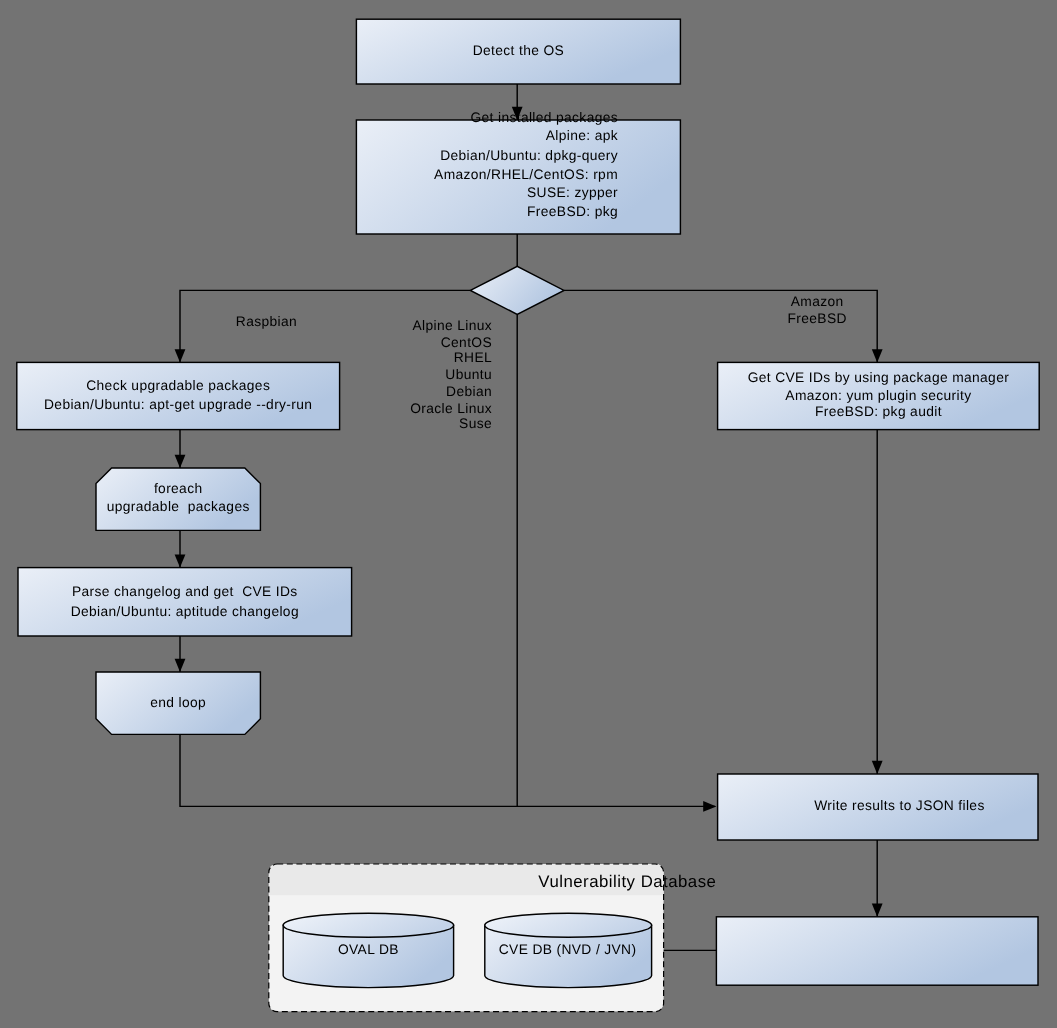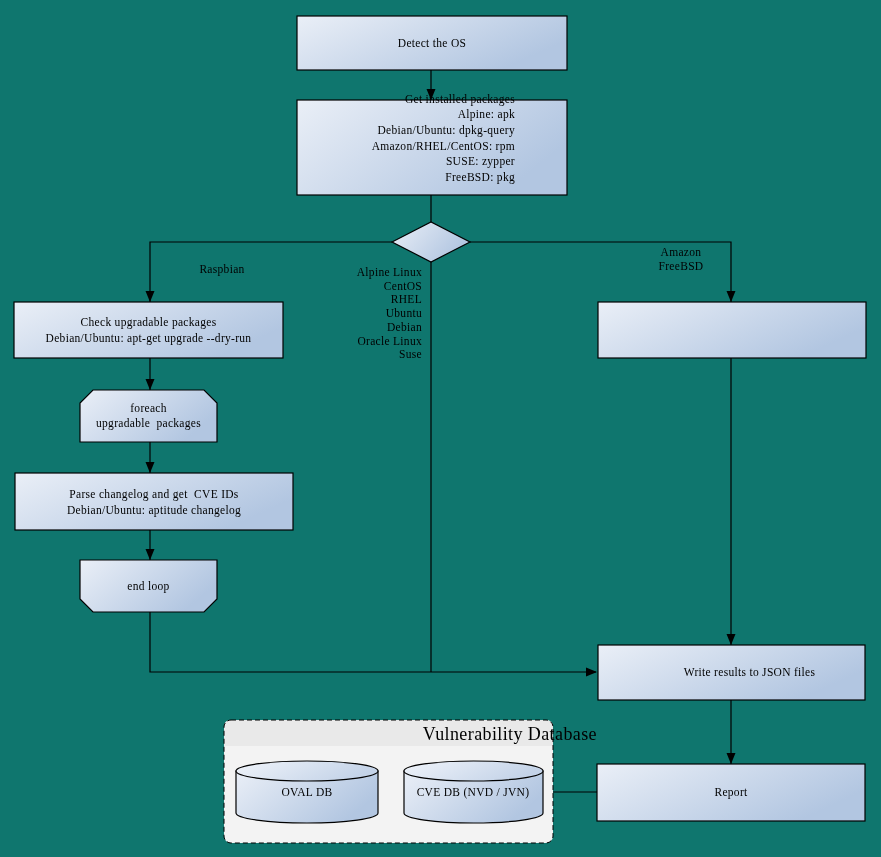--- a/index.html
+++ b/index.html
@@ -1,42 +1,42 @@
 <!DOCTYPE html>
 <html><head>
 <meta charset="utf-8">
 <style>
   html,body { margin:0; padding:0; background:#ffffff; }
   #stage {
-    position:relative; width:881px; height:857px; background:#0f766e;
-    font-family:Liberation Serif, serif; color:#000;
+    position:relative; width:881px; height:857px; background:#737373;
+    font-family:Liberation Sans, sans-serif; color:#000;
     overflow:hidden;
   }
   #wires { position:absolute; left:0; top:0; }
   .lbl {
     position:absolute; display:flex; flex-direction:column;
     align-items:center; justify-content:center;
     text-align:center; white-space:pre-wrap;
     font-size:11.5px; line-height:15px; letter-spacing:0.3px; color:#000;
     pointer-events:none;
   }
   .ralign { align-items:flex-end; text-align:right; }
   .lbl-detect   { left:297px; top:16px;  width:270px; height:54px; }
   .lbl-packages { left:297px; top:100px; width:218px; height:77px; line-height:15.6px; }
   .lbl-raspbian { left:172px; top:262px; width:100px; height:15px; }
-  .lbl-oslist   { left:312px; top:266px; width:110px; height:100px; line-height:13.7px; justify-content:flex-start; }
+  .lbl-oslist   { left:300px; top:266px; width:110px; height:100px; line-height:13.7px; justify-content:flex-start; }
   .lbl-amzfbsd  { left:631px; top:244px; width:100px; height:30px; line-height:14px; }
   .lbl-check    { left:14px;  top:302px; width:269px; height:56px; line-height:16px; }
   .lbl-foreach  { left:80px;  top:390px; width:137px; height:52px; line-height:15px;border-radius:17px; }
   .lbl-parse    { left:15px;  top:473px; width:278px; height:57px; line-height:16px; }
   .lbl-endloop  { left:80px;  top:560px; width:137px; height:52px; }
   .lbl-getcve   { left:598px; top:302px; width:268px; height:56px; line-height:14.5px; }
   .lbl-write    { left:616px; top:645px; width:267px; height:55px; }
   .lbl-report   { left:597px; top:764px; width:268px; height:57px; }
-  .lbl-vdbtitle { left:224px; top:724px; width:326px; height:20px; font-size:18px; letter-spacing:0.4px;padding-left:47px; }
+  .lbl-vdbtitle { left:224px; top:724px; width:326px; height:20px; font-size:14px; letter-spacing:0.4px;padding-left:47px; }
   .lbl-ovaldb   { left:236px; top:779px; width:142px; height:26px; }
   .lbl-cvedb    { left:403px; top:779px; width:140px; height:26px; }
 </style>
 </head>
 <body>
 
 <div id="stage">
 
   <svg id="wires" width="881" height="857" viewBox="0 0 881 857">
     <defs>
@@ -121,19 +121,21 @@
 Suse</div>
   <div class="lbl lbl-amzfbsd">Amazon
 FreeBSD</div>
   <div class="lbl lbl-check">Check upgradable packages
 Debian/Ubuntu: apt-get upgrade --dry-run</div>
   <div class="lbl lbl-foreach">foreach
 upgradable  packages</div>
   <div class="lbl lbl-parse">Parse changelog and get  CVE IDs
 Debian/Ubuntu: aptitude changelog</div>
   <div class="lbl lbl-endloop">end loop</div>
+  <div class="lbl lbl-getcve">Get CVE IDs by using package manager
+Amazon: yum plugin security
+FreeBSD: pkg audit</div>
   <div class="lbl lbl-write">Write results to JSON files</div>
-  <div class="lbl lbl-report">Report</div>
   <div class="lbl lbl-vdbtitle ralign">Vulnerability Database</div>
   <div class="lbl lbl-ovaldb">OVAL DB</div>
   <div class="lbl lbl-cvedb">CVE DB (NVD / JVN)</div>
 
 </div>
 
 </body></html>

